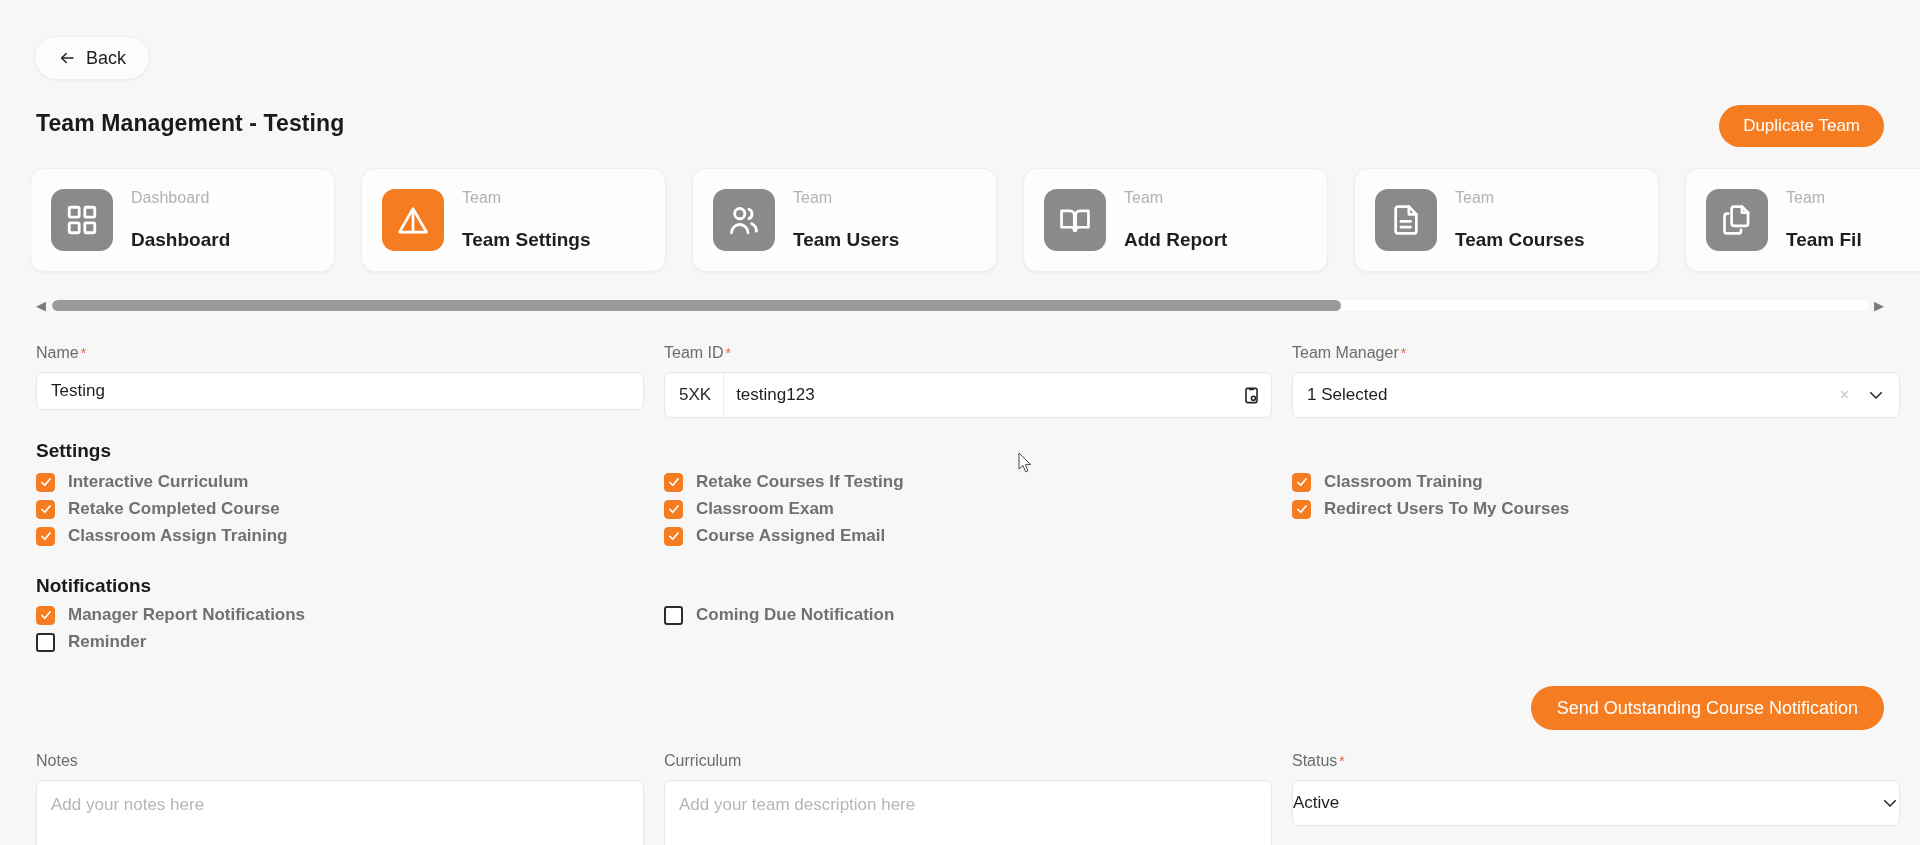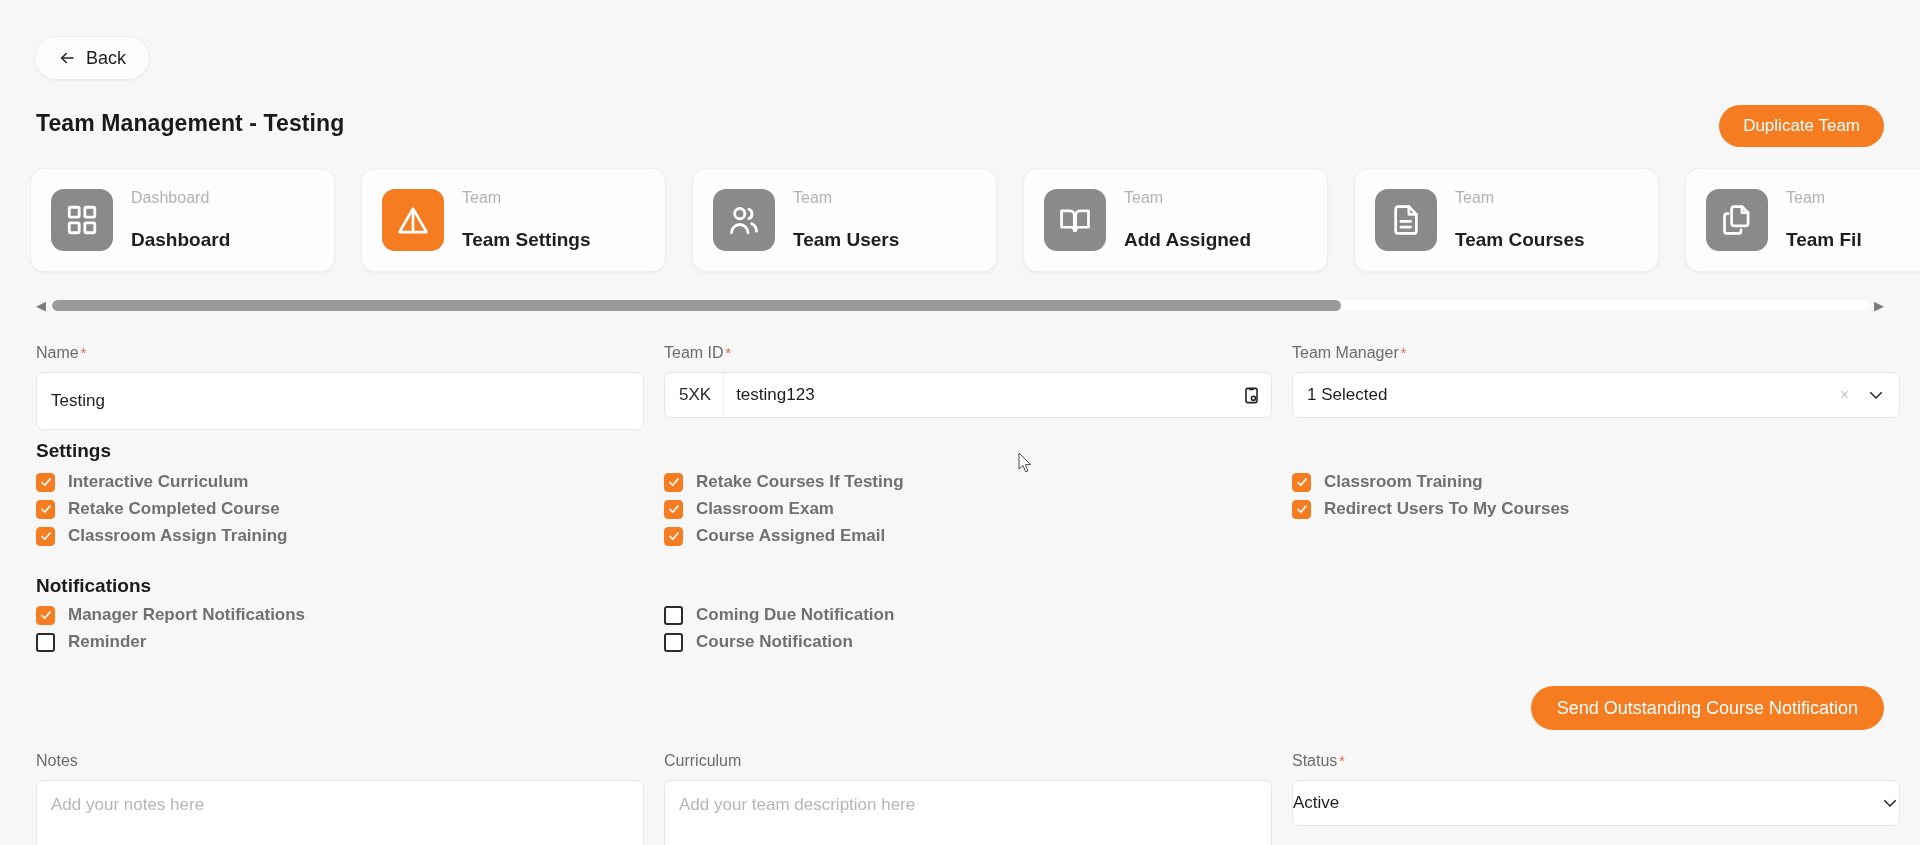--- a/index.html
+++ b/index.html
@@ -127,21 +127,21 @@
   }
   .field-label {
     font-size: 16px;
     color: #6c6c6c;
     margin-bottom: 10px;
     display: block;
   }
   .req { color: #e8604c; font-size: 14px; margin-left: 2px; }
 
   .text-input {
-    width: 100%; height: 58px;
+    width: 100%; height: 38px;
     background: #fff;
     border: 1px solid #e6e6e6;
     border-radius: 7px;
     padding: 0 14px;
     font-size: 17px;
     color: #1f1f1f;
     font-family: "Liberation Sans", sans-serif;
     outline: none;
   }
   .input-wrap { position: relative; }
@@ -350,21 +350,21 @@
 
     <div class="tab-card">
       <div class="tab-icon">
         <svg viewBox="0 0 24 24" fill="none" stroke="currentColor" stroke-width="1.9" stroke-linecap="round" stroke-linejoin="round">
           <path d="M2.5 5.5 h6 a3 3 0 0 1 3 3 v11 a2.4 2.4 0 0 0 -2.4 -2.4 h-6.6 z"></path>
           <path d="M21.5 5.5 h-6 a3 3 0 0 0 -3 3 v11 a2.4 2.4 0 0 1 2.4 -2.4 h6.6 z"></path>
         </svg>
       </div>
       <div class="tab-text">
         <span class="tab-sub">Team</span>
-        <span class="tab-main">Add Assigned</span>
+        <span class="tab-main">Add Report</span>
       </div>
     </div>
 
     <div class="tab-card">
       <div class="tab-icon">
         <svg viewBox="0 0 24 24" fill="none" stroke="currentColor" stroke-width="1.9" stroke-linecap="round" stroke-linejoin="round">
           <path d="M14 2.5 H6.5 a1.8 1.8 0 0 0 -1.8 1.8 v15.4 a1.8 1.8 0 0 0 1.8 1.8 h11 a1.8 1.8 0 0 0 1.8 -1.8 V8 z"></path>
           <polyline points="14 2.5 14 8 19.3 8"></polyline>
           <line x1="8.4" y1="13" x2="15.2" y2="13"></line>
           <line x1="8.4" y1="17" x2="15.2" y2="17"></line>
@@ -536,24 +536,20 @@
         <span class="cb-box off"></span>
         <span class="cb-label">Reminder</span>
       </div>
     </div>
 
     <div class="cb-col">
       <div class="cb-row">
         <span class="cb-box off"></span>
         <span class="cb-label">Coming Due Notification</span>
       </div>
-      <div class="cb-row">
-        <span class="cb-box off"></span>
-        <span class="cb-label">Course Notification</span>
-      </div>
     </div>
 
   </div>
 
   <button class="send-btn">Send Outstanding Course Notification</button>
 
   <div class="bottom-row">
     <div>
       <label class="field-label">Notes</label>
       <textarea class="textarea" placeholder="Add your notes here" style=""></textarea>

